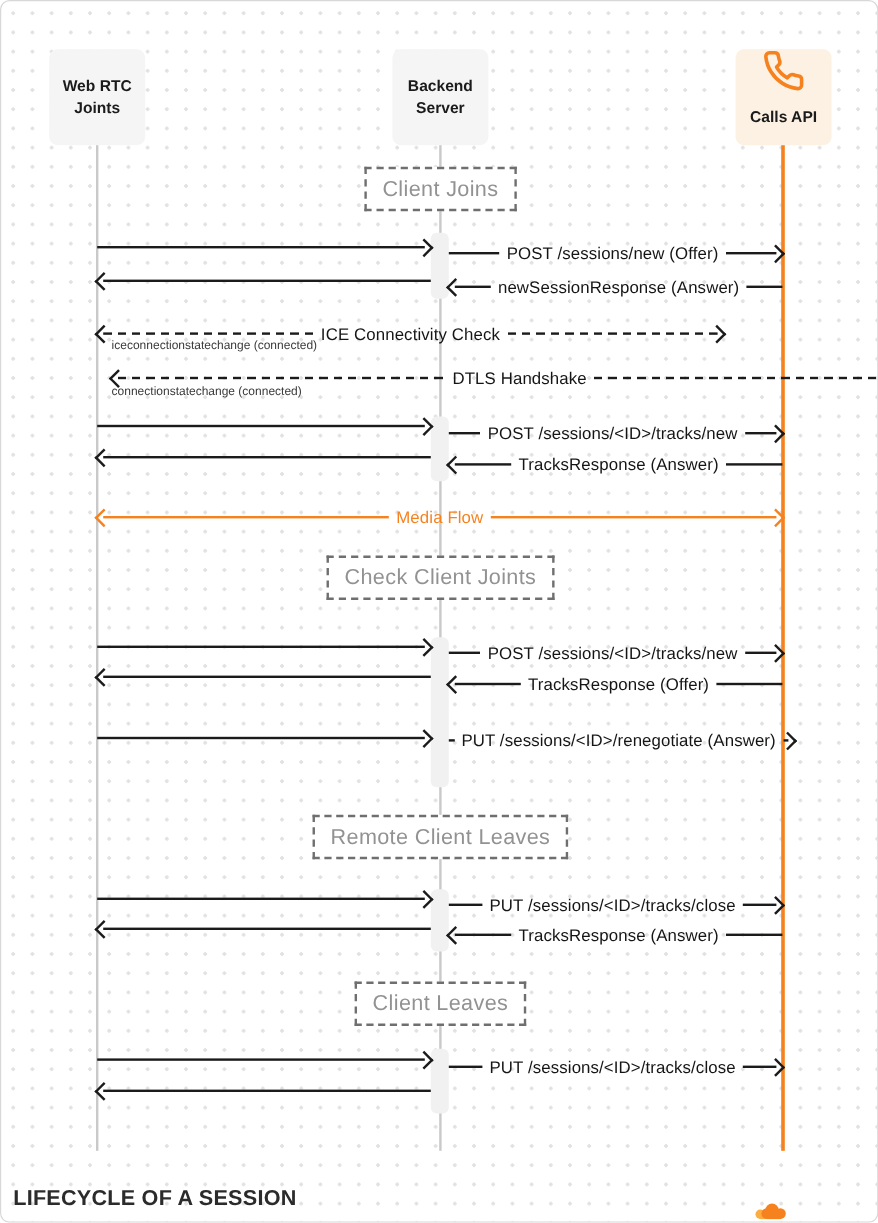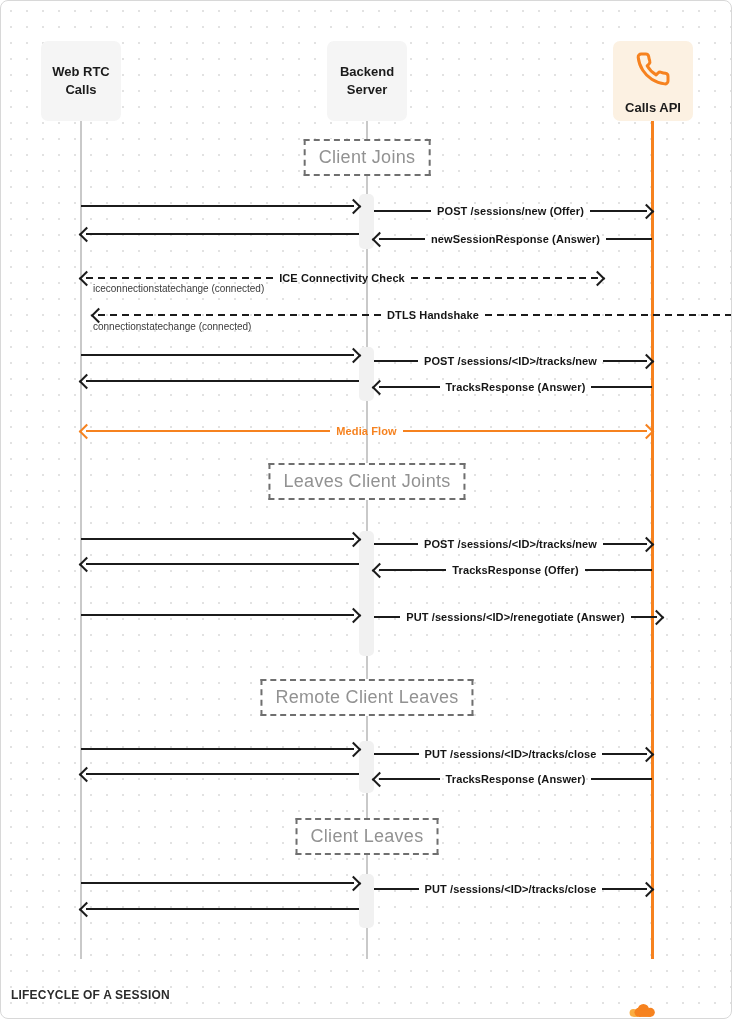--- a/index.html
+++ b/index.html
@@ -12,68 +12,68 @@
   }
   
   .actor{
     position:absolute;top:40px;width:80px;height:80px;background:#f5f5f5;
     border-radius:7px;display:flex;align-items:center;justify-content:center;
     text-align:center;font-weight:700;font-size:13px;line-height:1.35;color:#1b1b1b;
     z-index:2;padding:0 6px;box-sizing:border-box;
   }
   .actor.calls{
     background:#fcf1e2;flex-direction:column;justify-content:flex-start;
-    padding-top:10px;gap:7px;
+    gap:7px;
   }
   
   .lifeline{position:absolute;top:119px;height:839px;width:2px;background:#c9c9c9;z-index:1;}
   .lifeline.orange{width:3px;background:#f6821f;}
   
   .bar{position:absolute;left:358px;width:15px;background:#f1f1f1;border-radius:5px;z-index:2;}
   
   .msg{position:absolute;display:flex;align-items:center;height:16px;transform:translateY(-50%);z-index:3;}
   .ln{flex:1 1 0;height:2.5px;background:#1b1b1b;min-width:4px;}
   .msg.dashed .ln{background:repeating-linear-gradient(90deg,#1b1b1b 0 7px,transparent 7px 12px);}
-  .lbl{flex:0 0 auto;padding:0 6px;font-size:11px;font-weight:700;color:#151515;white-space:nowrap;letter-spacing:.1px;}
+  .lbl{flex:0 0 auto;padding:0 6px;font-size:14px;font-weight:400;color:#151515;white-space:nowrap;letter-spacing:.1px;}
   .head{flex:0 0 auto;width:9px;height:9px;border-style:solid;border-color:#1b1b1b;border-width:2.5px 2.5px 0 0;}
   .head.hr{transform:rotate(45deg);margin-left:-6px;}
   .head.hl{transform:rotate(-135deg);margin-right:-6px;}
   .msg.orange .ln{background:#f6821f;}
   .msg.orange .lbl{color:#f6821f;}
   .msg.orange .head{border-color:#f6821f;}
   
   .sub{position:absolute;font-size:10px;color:#3a3a3a;white-space:nowrap;z-index:3;}
   
   .note{
     position:absolute;transform:translateX(-50%);background:#ffffff;
     border:2px dashed #6f6f6f;color:#929292;font-size:18px;font-weight:500;
     padding:6px 13px;white-space:nowrap;z-index:4;letter-spacing:.3px;
   }
   
-  .title{position:absolute;left:10px;top:987px;font-size:12px;font-weight:700;color:#2b2b2b;letter-spacing:.2px;z-index:5;}
+  .title{position:absolute;left:10px;top:987px;font-size:18px;font-weight:700;color:#2b2b2b;letter-spacing:.2px;z-index:5;}
   .logo{position:absolute;right:6px;top:991px;display:flex;align-items:center;gap:3px;z-index:5;}
   .logo .word{font-size:8px;font-weight:800;letter-spacing:1.2px;color:#141414;margin-top:29px;}
 </style>
 </head>
 <body>
 
 <div class="canvas">
 
   <div class="lifeline" style="left:79px"></div>
   <div class="lifeline" style="left:365px"></div>
   <div class="lifeline orange" style="left:650px"></div>
 
   <div class="bar" style="top:193px;height:55px"></div>
   <div class="bar" style="top:346px;height:54px"></div>
   <div class="bar" style="top:530px;height:125px"></div>
   <div class="bar" style="top:740px;height:52px"></div>
   <div class="bar" style="top:873px;height:54px"></div>
 
   <div class="actor" style="left:40px">
-    <span>Web RTC Calls</span>
+    <span>Web RTC Joints</span>
   </div>
   <div class="actor" style="left:326px">
     <span>Backend Server</span>
   </div>
   <div class="actor calls" style="left:612px">
     <span>
       <svg width="36" height="36" viewBox="0 0 24 24" fill="none" stroke="#f6821f" stroke-width="2" stroke-linecap="round" stroke-linejoin="round">
         <path d="M22 16.92v3a2 2 0 0 1-2.18 2 19.79 19.79 0 0 1-8.63-3.07 19.5 19.5 0 0 1-6-6 19.79 19.79 0 0 1-3.07-8.67A2 2 0 0 1 4.11 2h3a2 2 0 0 1 2 1.72 12.84 12.84 0 0 0 .7 2.81 2 2 0 0 1-.45 2.11L8.09 9.91a16 16 0 0 0 6 6l1.27-1.27a2 2 0 0 1 2.11-.45 12.84 12.84 0 0 0 2.81.7A2 2 0 0 1 22 16.92z"></path>
       </svg>
     </span>
@@ -146,21 +146,21 @@
 
   <div class="msg orange" style="top:430px;left:80px;width:571px">
     <span class="head hl"></span>
       <span class="ln"></span>
       <span class="lbl">Media Flow</span>
       <span class="ln"></span>
       <span class="head hr"></span>
   </div>
 
   <div class="note" style="left:366px;top:462px">
-    <span>Leaves Client Joints</span>
+    <span>Check Client Joints</span>
   </div>
 
   <div class="msg" style="top:538px;left:80px;width:278px">
     <span class="ln"></span>
       <span class="head hr"></span>
   </div>
   <div class="msg" style="top:543px;left:373px;width:278px">
     <span class="ln"></span>
       <span class="lbl">POST /sessions/&lt;ID&gt;/tracks/new</span>
       <span class="ln"></span>

